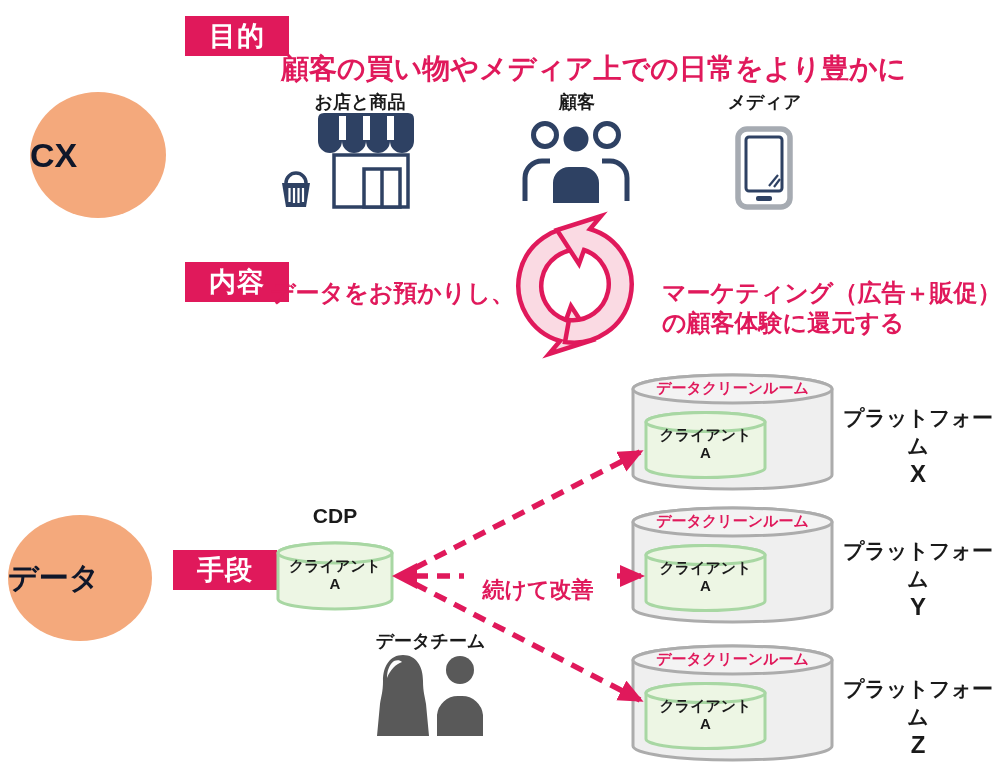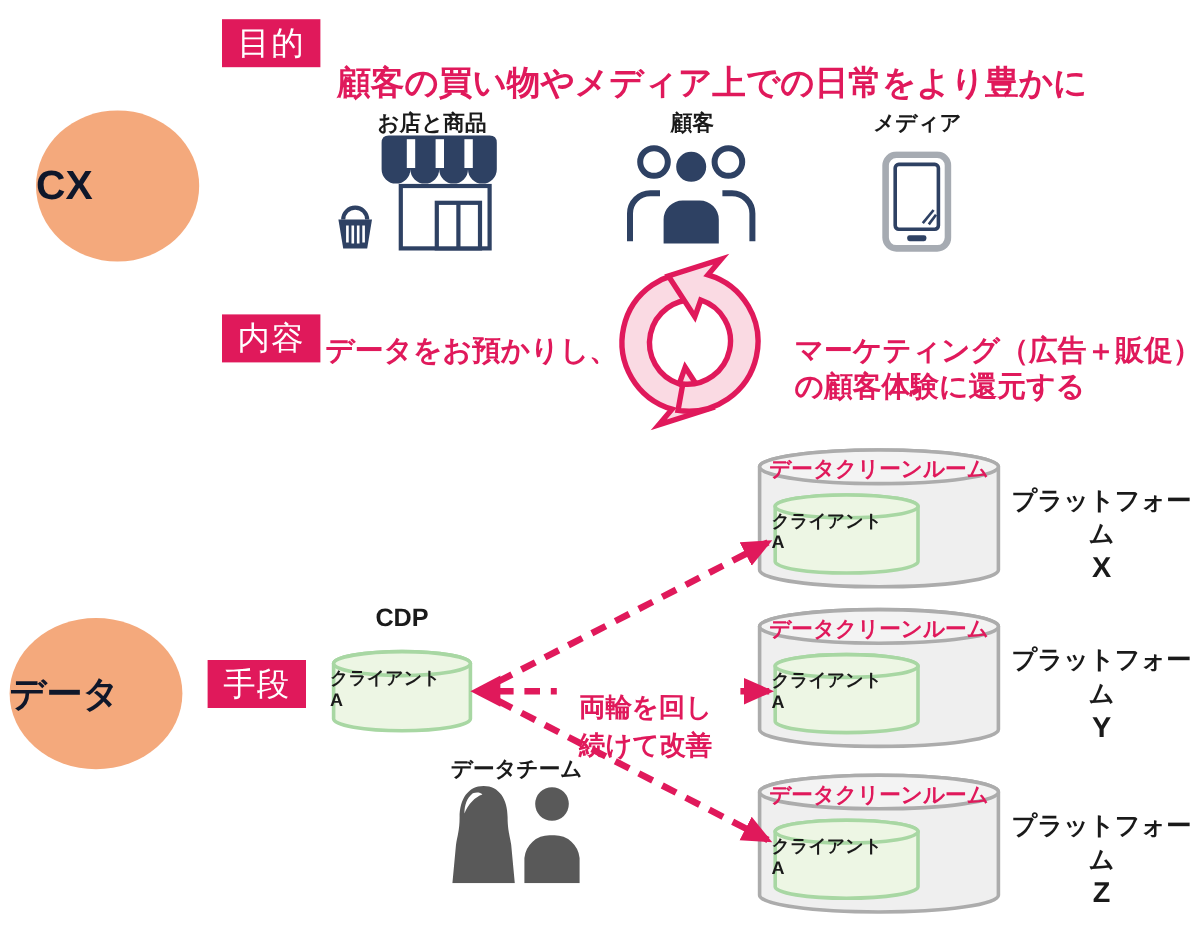--- a/index.html
+++ b/index.html
@@ -1,31 +1,31 @@
 <!DOCTYPE html>
 <html><head>
 <meta charset="utf-8">
 <style>
   html,body{margin:0;padding:0;background:#fff;}
   #canvas{position:relative;width:1000px;height:780px;background:#fff;overflow:hidden;
     font-family:"Liberation Sans","DejaVu Sans",sans-serif;}
   .abs{position:absolute;}
-  .tag{position:absolute;background:#E0195B;color:#fff;font-weight:400;font-size:27px;
-    padding:4px 13px;line-height:1.2;letter-spacing:1px;}
+  .tag{position:absolute;background:#E0195B;color:#fff;font-weight:700;font-size:27px;
+    padding:4px 24px;line-height:1.2;letter-spacing:1px;}
   .bubble{position:absolute;background:#F4A97C;border-radius:50%;display:flex;
     align-items:center;justify-content:flex-start;color:#0f172a;font-weight:700;}
   .pinktext{position:absolute;color:#E0195B;font-weight:700;white-space:nowrap;margin-top:28px;}
   .darktext{position:absolute;color:#1A1A1A;font-weight:700;white-space:nowrap;}
   .center{text-align:center;}
   .entity-label{font-size:18px;}
   .platform{position:absolute;left:630px;width:205px;height:120px;}
   .room-label{position:absolute;left:0;top:7px;width:205px;text-align:center;
-    color:#E0195B;font-weight:700;font-size:18px;white-space:nowrap;}
+    color:#E0195B;font-weight:700;font-size:15px;white-space:nowrap;}
   .inner-cyl{position:absolute;left:13px;top:38px;width:125px;height:70px;}
-  .cyl-text{position:absolute;left:0;top:16px;width:100%;
+  .cyl-text{position:absolute;left:0;top:16px;width:100%;text-align:center;
     color:#1A1A1A;font-weight:700;font-size:15px;line-height:18px;}
   .pname{position:absolute;left:838px;width:160px;text-align:center;color:#1A1A1A;font-weight:700;}
   .pname .l1{font-size:21px;line-height:28px;}
   .pname .l2{font-size:24px;line-height:28px;}
   svg{display:block;}
   #overlay{position:absolute;left:0;top:0;z-index:5;pointer-events:none;}
   .z2{z-index:2;}
 </style>
 </head>
 <body>
@@ -131,21 +131,20 @@
 
   <div class="darktext entity-label center" style="left:358px;top:629px;width:145px;">データチーム</div>
   <svg class="abs" style="left:372px;top:652px;" width="118" height="84" viewBox="0 0 118 84">
     <path d="M31,3 C18,3 11,14 11,29 C11,40 9,45 8,52 L5,84 H57 L54,52 C53,45 51,40 51,29 C51,14 44,3 31,3 Z" fill="#595959"></path>
     <path d="M22,9 C17,13 15,19 15,26 C18,18 24,12 30,10 C28,8 25,8 22,9 Z" fill="#fff"></path>
     <circle cx="88" cy="18" r="14" fill="#595959"></circle>
     <path d="M65,84 V63 a21,21 0 0 1 21,-19 h4 a21,21 0 0 1 21,19 v21 Z" fill="#595959"></path>
   </svg>
 
   <div class="pinktext center" style="left:463px;top:546px;width:150px;font-size:22px;line-height:31px;">
-    <div>両輪を回し</div>
     <div>続けて改善</div>
   </div>
 
   <div class="platform" style="top:372px;">
     <svg width="205" height="120" viewBox="0 0 205 120">
       <path d="M3,17 a99.5,14 0 0 1 199,0 v86 a99.5,14 0 0 1 -199,0 z" fill="#EFEFEF" stroke="#ACACAC" stroke-width="3"></path>
       <ellipse cx="102.5" cy="17" rx="99.5" ry="14" fill="#F3F3F3" stroke="#ACACAC" stroke-width="3"></ellipse>
     </svg>
     <div class="room-label">データクリーンルーム</div>
     <div class="inner-cyl">

